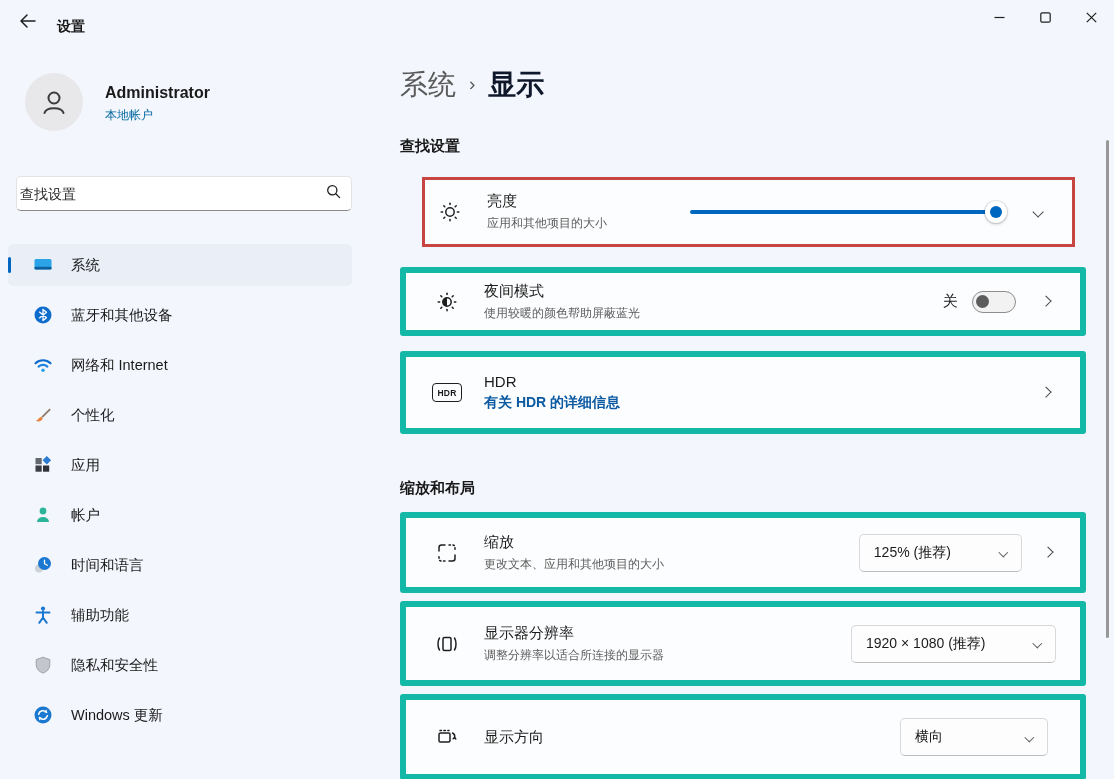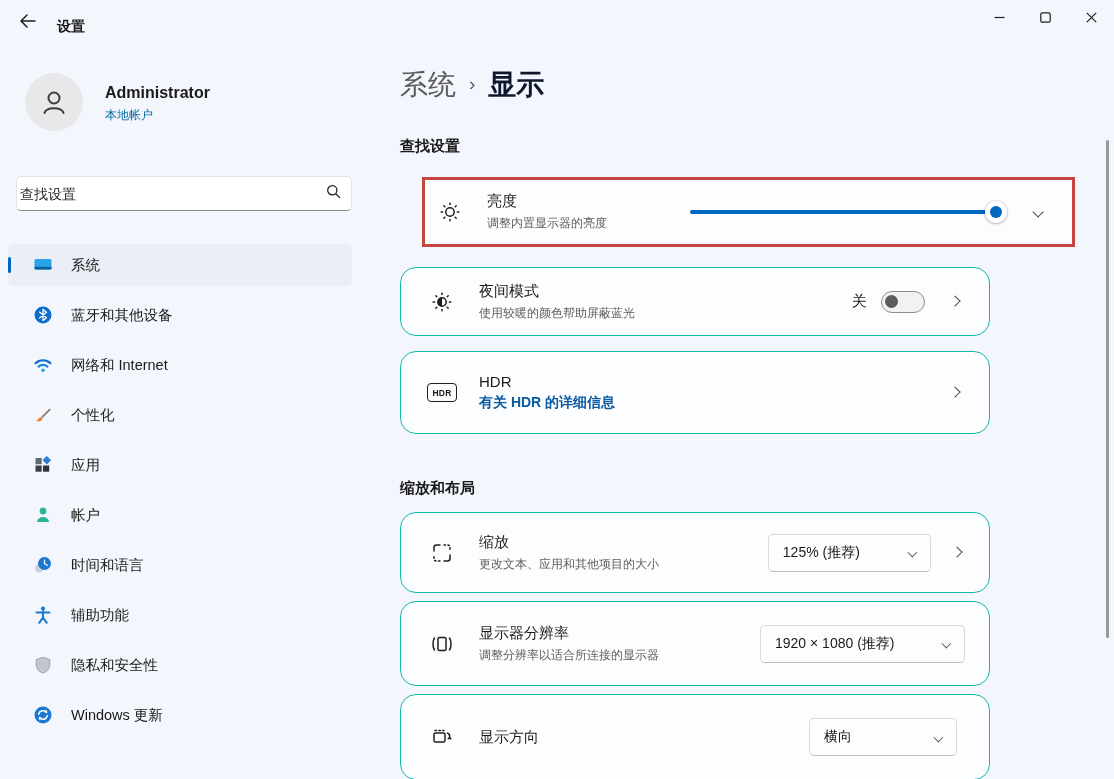--- a/index.html
+++ b/index.html
@@ -35,22 +35,22 @@
   .nav-item.selected { background:#eaeef6; }
   .nav-item .sel-bar { position:absolute; left:0; top:13px; width:3px; height:16px;
     border-radius:3px; background:#0067c0; }
   .nav-ic { width:20px; height:20px; margin-right:18px; display:flex; align-items:center; justify-content:center; }
   
   .breadcrumb { position:absolute; left:400px; top:66px; display:flex; align-items:center; }
   .bc-parent { font-size:28px; color:#5a5a5a; }
   .bc-sep { font-size:19px; color:#5a5a5a; margin:0 13px; transform:translateY(-1px); }
   .bc-current { font-size:28px; font-weight:700; color:#0f172a; }
   .sec-label { position:absolute; left:400px; font-size:15px; font-weight:700; color:#191919; }
-  .card { position:absolute; left:400px; width:590px; background:#fcfdfe;
-    border:1px solid #14b8a6; border-radius:16px; display:flex; align-items:center; }
+  .card { position:absolute; left:400px; width:686px; background:#fcfdfe;
+    border:6px solid #14b8a6; border-radius:3px; display:flex; align-items:center; }
   .row-icon { width:30px; display:flex; justify-content:center; margin-left:26px; flex:0 0 auto; }
   .row-text { margin-left:22px; }
   .row-title { font-size:15px; color:#1b1b1b; }
   .row-sub { font-size:12px; color:#5d5d5d; margin-top:4px; }
   .chev { display:inline-block; border:solid #454545; border-width:0 1.6px 1.6px 0; padding:3.6px; }
   .chev.right { transform:rotate(-45deg); }
   .chev.down { transform:rotate(45deg); }
   .chev.small { padding:2.8px; border-color:#5a5a5a; }
   
   .hl-red { position:absolute; left:422px; top:177px; width:653px; height:70px;
@@ -259,21 +259,21 @@
           <path d="M19.4 12 H20.8"></path>
           <path d="M5.8 5.8 L6.8 6.8"></path>
           <path d="M17.2 17.2 L18.2 18.2"></path>
           <path d="M18.2 5.8 L17.2 6.8"></path>
           <path d="M6.8 17.2 L5.8 18.2"></path>
         </g>
       </svg>
   </span>
   <span class="row-text">
     <div class="row-title">亮度</div>
-    <div class="row-sub">调整内置显示器的亮度</div>
+    <div class="row-sub">应用和其他项目的大小</div>
   </span>
   <div class="slider">
     <div class="track"></div>
     <div class="thumb" id="brightness-thumb" style="left: calc(97% - 11px);"></div>
   </div>
   <span class="chev down" style="margin:0 30px 0 28px"></span>
 </div>
 
 <div class="card" style="top:267px; height:69px">
   <span class="row-icon">

